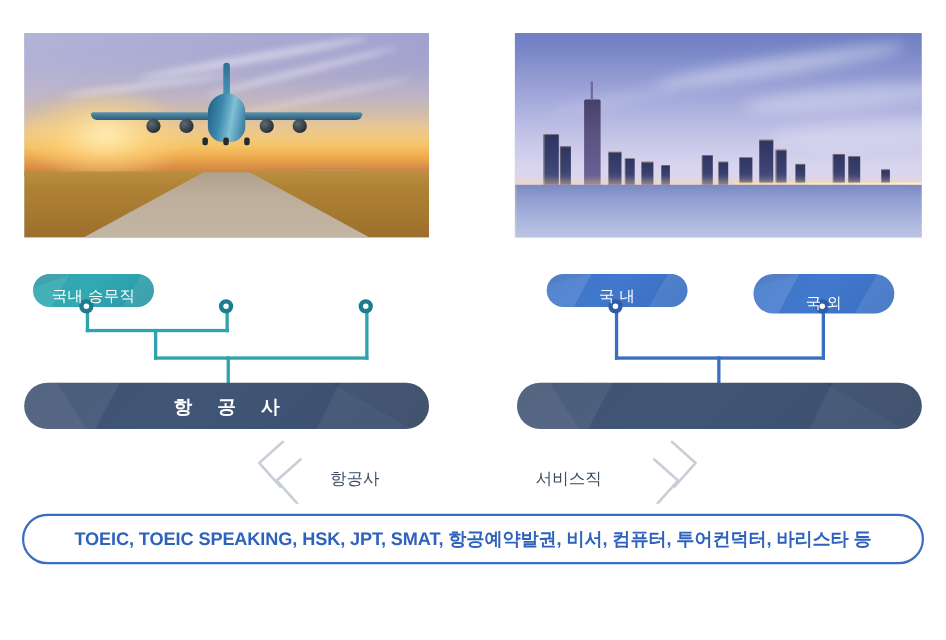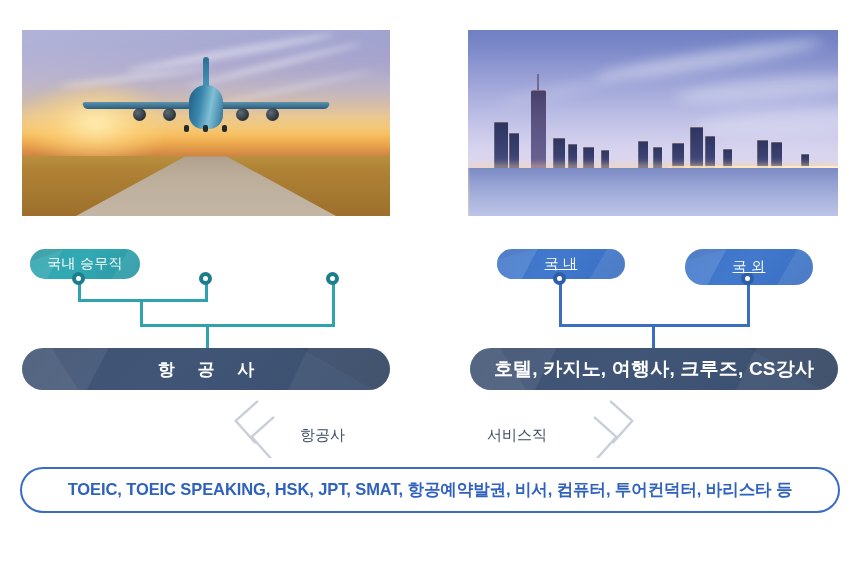--- a/index.html
+++ b/index.html
@@ -254,21 +254,21 @@
     height: 10px;
     background: linear-gradient(180deg, rgba(255,215,150,.00), rgba(255,210,140,.55));
     filter: blur(2px);
   }
 
   
   .pill {
     position: absolute;
     border-radius: 999px;
     display: flex;
-    align-items: center;
+    align-items: flex-end;
     justify-content: center;
     color: #ffffff;
     font-size: 14px;
     letter-spacing: .3px;
     white-space: nowrap;
     overflow: hidden;
   }
   .pill .facet {
     position: absolute;
     inset: 0;
@@ -280,21 +280,20 @@
     background: linear-gradient(135deg, #2fa3ad 0%, #31a9b3 45%, #2b96a3 100%);
   }
   .pill.teal .facet {
     background:
       linear-gradient(118deg, rgba(255,255,255,.10) 0%, rgba(255,255,255,.10) 26%, rgba(0,0,0,0) 26.5%),
       linear-gradient(300deg, rgba(255,255,255,.08) 0%, rgba(255,255,255,.08) 22%, rgba(0,0,0,0) 22.5%),
       linear-gradient(160deg, rgba(0,0,0,.07) 0%, rgba(0,0,0,.07) 18%, rgba(0,0,0,0) 18.5%);
   }
   .pill.blue {
     background: linear-gradient(135deg, #3d73c8 0%, #4179cd 45%, #3a6ec0 100%);
-    text-decoration: underline;
   }
   .pill.blue .facet {
     background:
       linear-gradient(118deg, rgba(255,255,255,.12) 0%, rgba(255,255,255,.12) 28%, rgba(0,0,0,0) 28.5%),
       linear-gradient(300deg, rgba(255,255,255,.09) 0%, rgba(255,255,255,.09) 24%, rgba(0,0,0,0) 24.5%),
       linear-gradient(165deg, rgba(0,0,0,.06) 0%, rgba(0,0,0,.06) 16%, rgba(0,0,0,0) 16.5%);
   }
 
   
   .bar {
@@ -471,21 +470,20 @@
   <div class="conn v blue" style="left:559px; top:278px; height:49px;"></div>
   <div class="conn v blue" style="left:747px; top:278px; height:49px;"></div>
   <div class="conn h blue" style="left:559px; top:324px; width:191px;"></div>
   <div class="conn v blue" style="left:652px; top:324px; height:26px;"></div>
 
   <div class="node blue" style="left:553px; top:272px;"></div>
   <div class="node blue" style="left:741px; top:272px;"></div>
 
   <div class="bar" id="bar-service" style="left:470px; top:348px; width:368px; height:42px;">
     <span class="facet"></span>
-    <span class="lbl">호텔, 카지노, 여행사, 크루즈, CS강사</span>
   </div>
 
   <svg class="chev" style="left:226px; top:396px; width:80px; height:62px;" viewBox="0 0 80 62">
     <g fill="none" stroke="#c9cfd9" stroke-width="2.4" stroke-linecap="round" stroke-linejoin="round">
       <path d="M 34 6 L 10 22 L 26 46" transform="rotate(-8 30 26)"></path>
       <path d="M 34 6 L 10 22 L 26 46" transform="translate(16,16) rotate(-8 30 26)"></path>
     </g>
   </svg>
   <div class="caption" style="left:300px; top:426px;">항공사</div>
 

